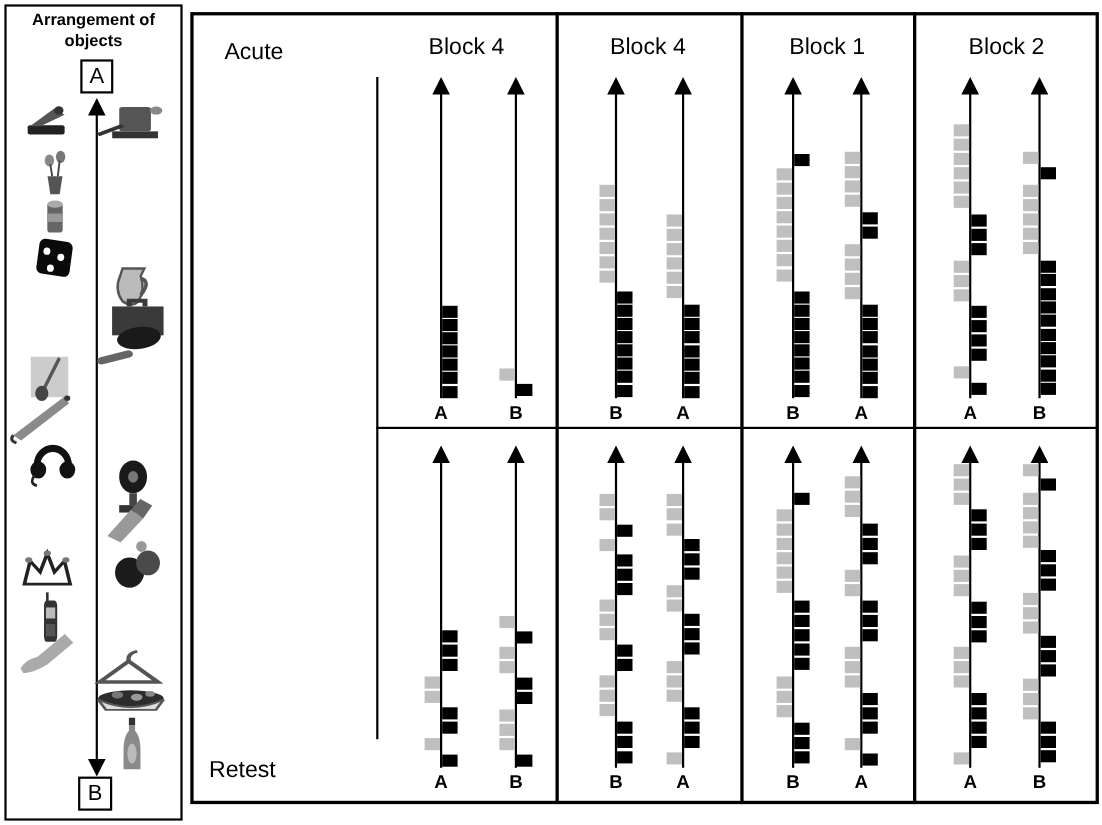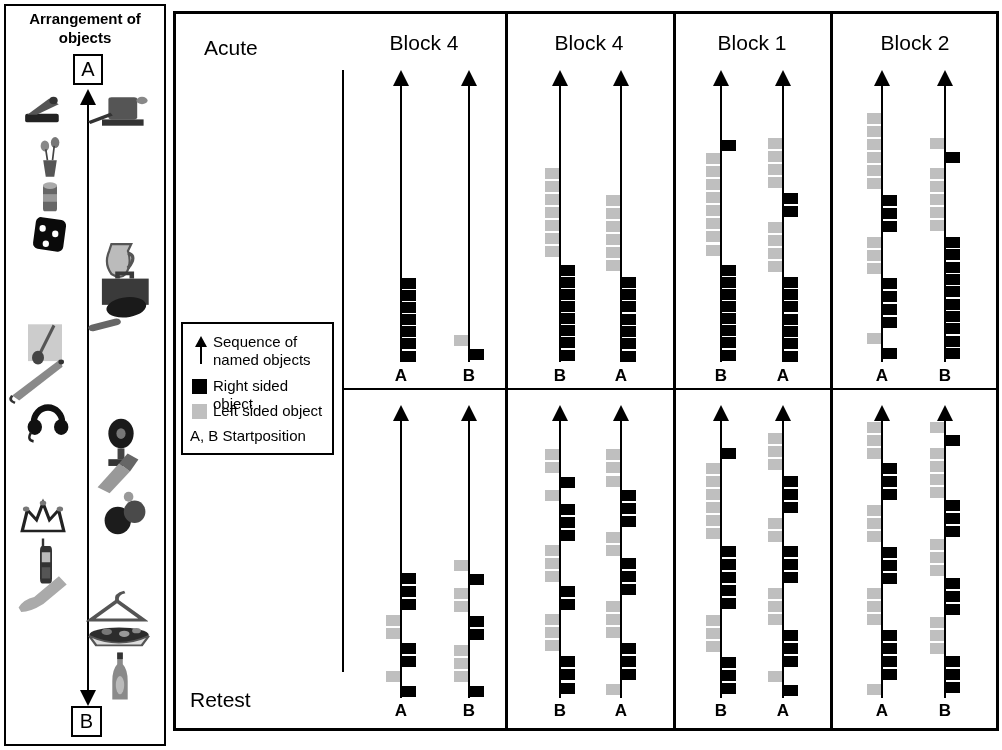--- a/index.html
+++ b/index.html
@@ -188,33 +188,20 @@
           <rect x="16" y="2" width="8" height="5" fill="#333"></rect>
           <ellipse cx="20" cy="27" rx="6" ry="7" fill="#bbb"></ellipse>
         </svg>
       </div>
     </div>
 
   <div class="panel" id="right-panel" style="left:173px;top:11px;width:826px;height:720px;"></div>
   <div class="abs rowlabel" style="left:204px;top:36px;">Acute</div>
   <div class="abs rowlabel" style="left:190px;top:688px;">Retest</div>
 
-  <div id="legend">
-    <div class="abs" style="left:12px;top:12px;width:14px;height:28px;">
-      <div style="position:absolute;left:5px;top:8px;width:2px;height:20px;background:#000;"></div>
-      <div style="position:absolute;left:0;top:0;width:0;height:0;border-left:6px solid transparent;border-right:6px solid transparent;border-bottom:11px solid #000;"></div>
-    </div>
-    <div class="legend-row" style="top:9px;">Sequence of
-named objects</div>
-    <div class="legend-swatch sqR" style="top:55px;"></div>
-    <div class="legend-row" style="top:53px;">Right sided object</div>
-    <div class="legend-swatch sqL" style="top:80px;"></div>
-    <div class="legend-row" style="top:78px;">Left sided object</div>
-    <div class="legend-row" style="left:7px;top:103px;">A, B  Startposition</div>
-  </div>
 
   <div id="fig">
       <div style="position: absolute; left: 505px; top: 11px; width: 3px; height: 720px; background: rgb(0, 0, 0);"></div>
       <div style="position: absolute; left: 673px; top: 11px; width: 3px; height: 720px; background: rgb(0, 0, 0);"></div>
       <div style="position: absolute; left: 830px; top: 11px; width: 3px; height: 720px; background: rgb(0, 0, 0);"></div>
       <div style="position: absolute; left: 342px; top: 70px; width: 2px; height: 602px; background: rgb(0, 0, 0);"></div>
       <div style="position: absolute; left: 342px; top: 388px; width: 656px; height: 2px; background: rgb(0, 0, 0);"></div>
       <div class="blockhead" style="position: absolute; left: 364px; top: 31px; width: 120px;">Block 4</div>
       <div class="blockhead" style="position: absolute; left: 529px; top: 31px; width: 120px;">Block 4</div>
       <div class="blockhead" style="position: absolute; left: 692px; top: 31px; width: 120px;">Block 1</div>

